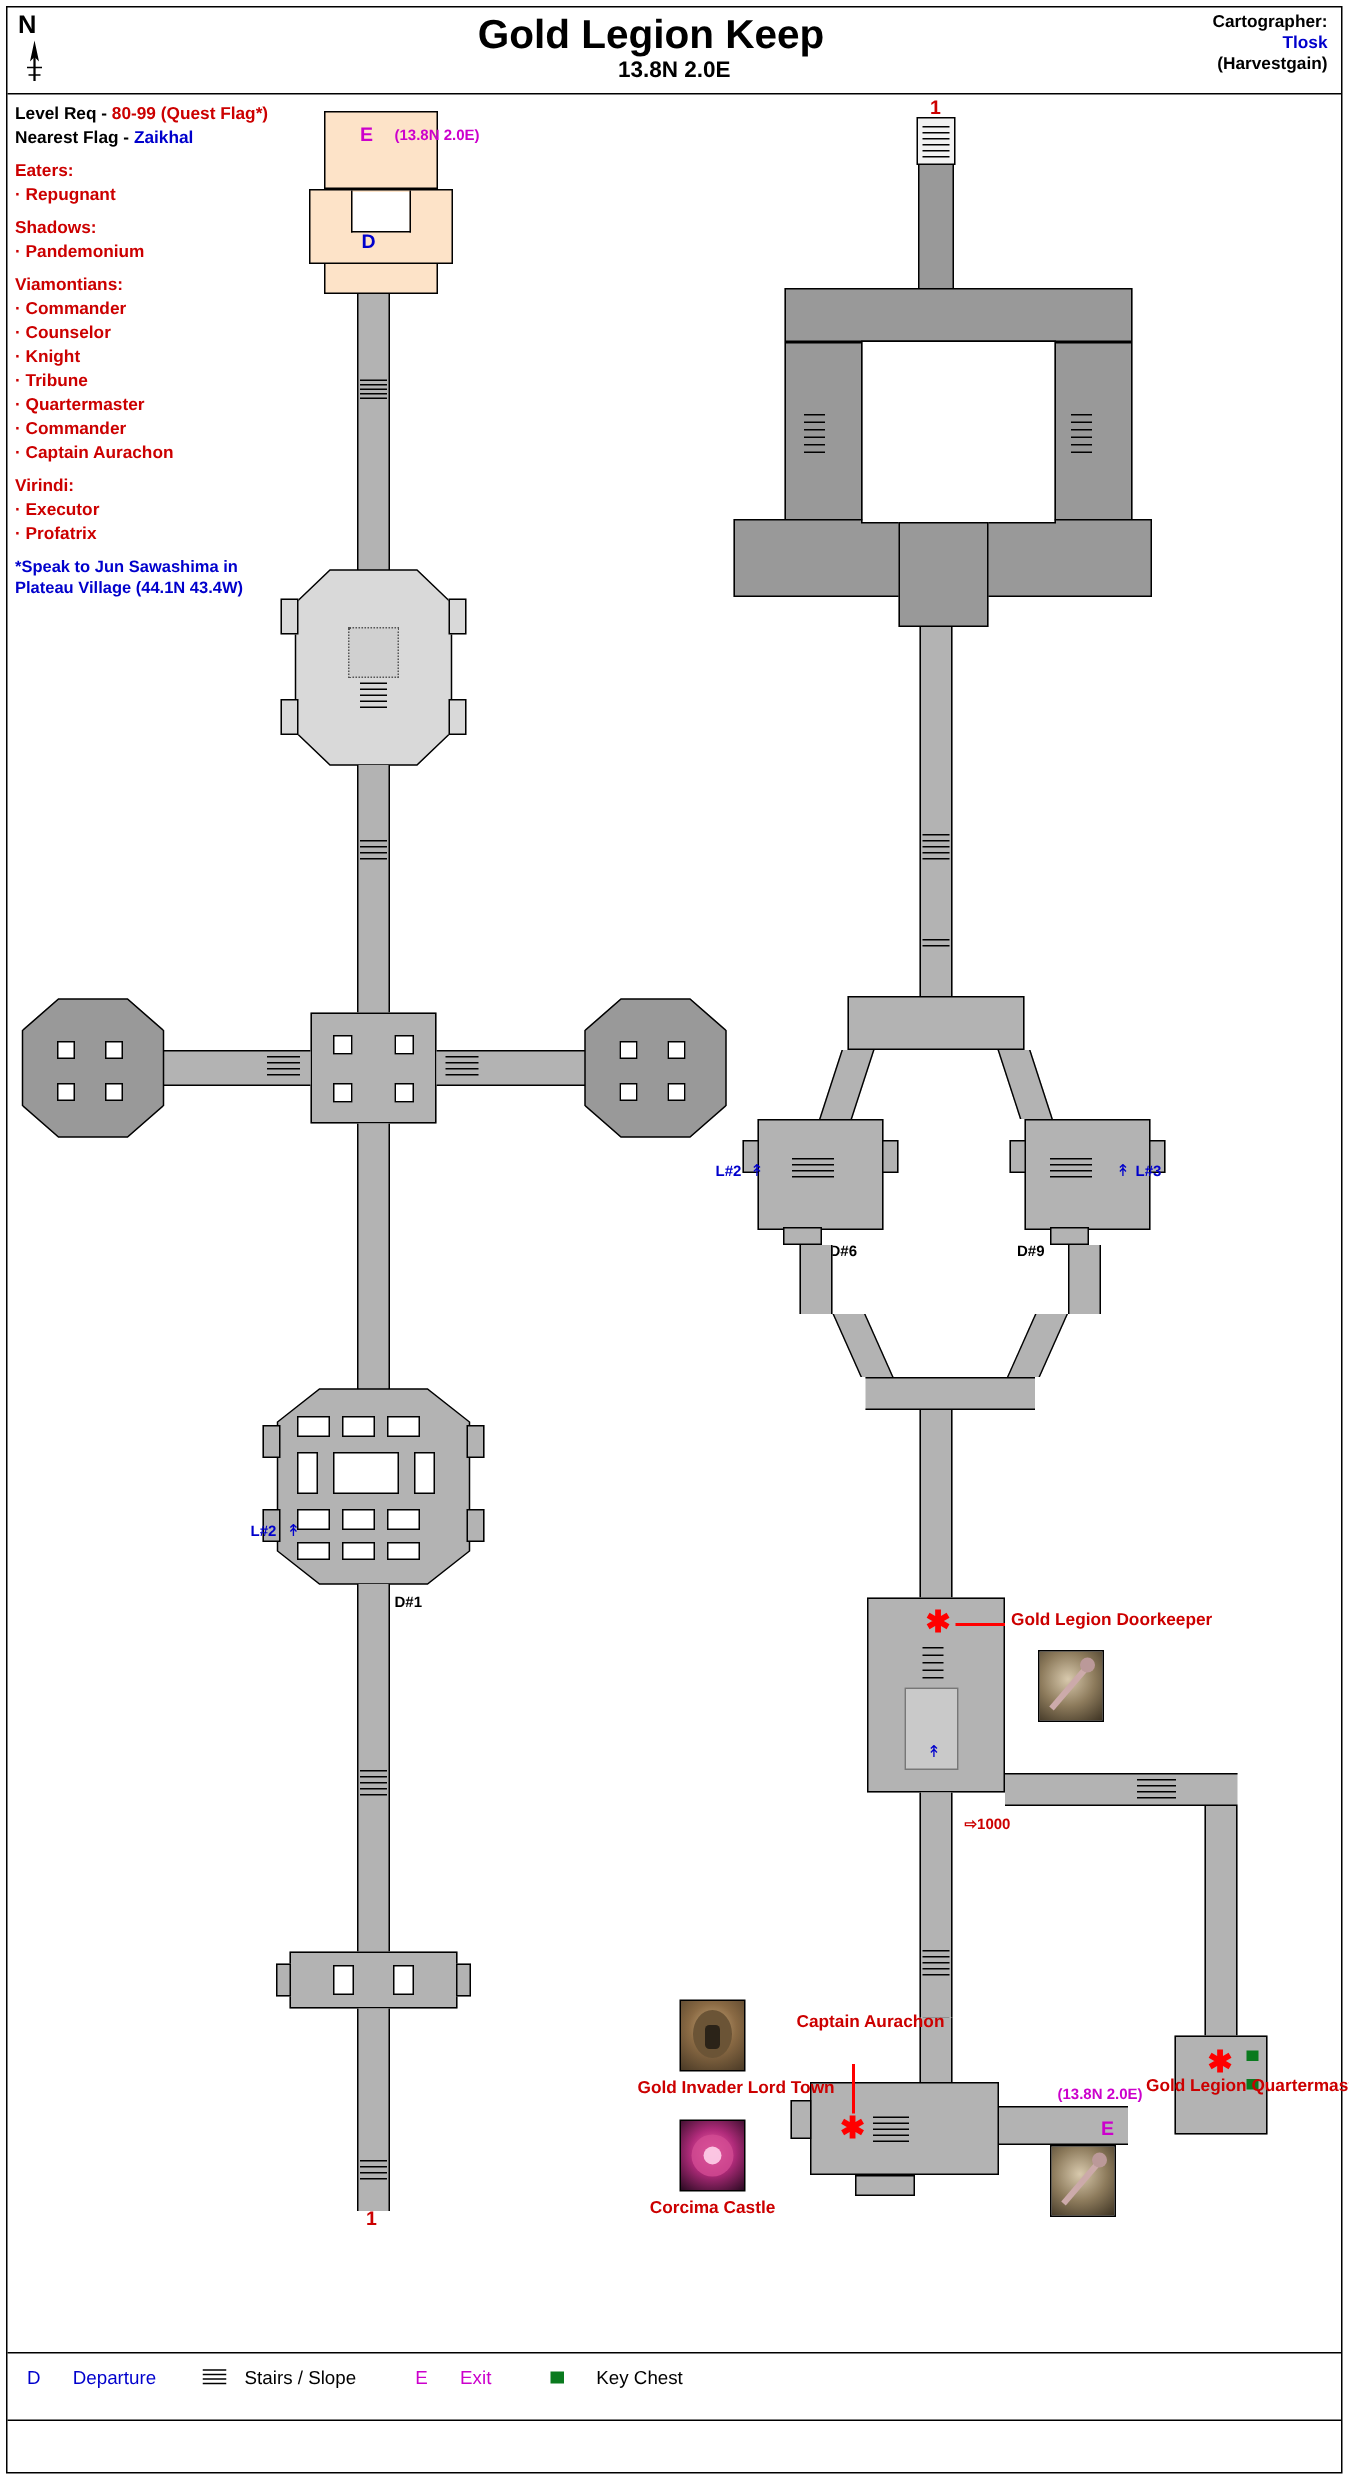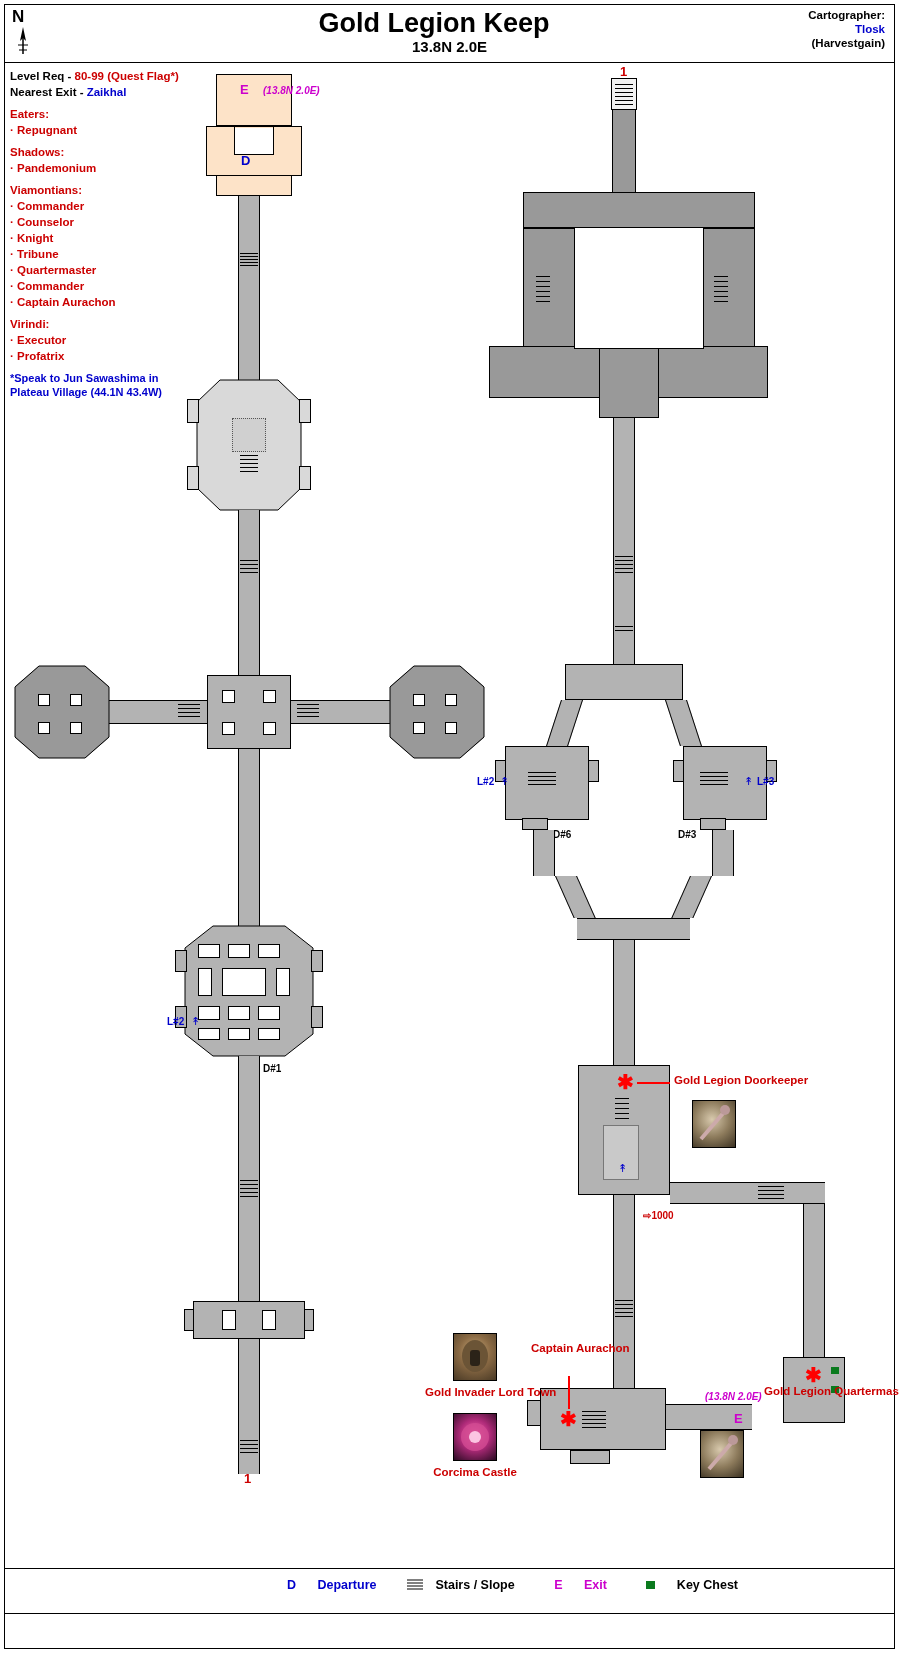--- a/index.html
+++ b/index.html
@@ -40,36 +40,36 @@
   .pil{position:absolute;background:#ffffff;border:1px solid #000;box-sizing:border-box;}
   .inner{position:absolute;background:#d0d0d0;border:1px dotted #555;box-sizing:border-box;}
 
   
   .stairs{position:absolute;}
   .stairs i{position:absolute;left:0;background:#000;height:1px;display:block;}
 
   .lbl{position:absolute;font-size:10px;font-weight:bold;color:#000;white-space:nowrap;}
   .lbl.blue{color:#0000cc;}
   .lbl.red{color:#cc0000;}
-  .lbl.mag{color:#cc00cc;font-style:italic;}
+  .lbl.mag{color:#cc00cc;}
   .star{position:absolute;color:#ff0000;font-size:20px;font-weight:bold;line-height:14px;}
   .dletter{position:absolute;color:#0000cc;font-size:13px;font-weight:bold;}
   .eletter{position:absolute;color:#cc00cc;font-size:13px;font-weight:bold;}
   .ul{position:absolute;color:#0000cc;font-size:11px;line-height:11px;}
   .leader{position:absolute;background:#ff0000;height:1.5px;}
   .leaderv{position:absolute;background:#ff0000;width:1.5px;}
 
   .portrait{position:absolute;border:1px solid #000;box-sizing:border-box;}
   .p1{background:radial-gradient(circle at 50% 38%, #c9a87a 0%, #8a6a44 45%, #4a3a26 100%);}
   .p2{background:radial-gradient(circle at 50% 45%, #ff6fb0 0%, #b02b7a 45%, #2a0a22 100%);}
   .p3{background:radial-gradient(circle at 45% 40%, #d8c9ad 0%, #8d7b5c 50%, #3c3222 100%);}
   .keychest{position:absolute;background:#0a7a1e;}
 
   
-  .legend{position:absolute;left:0;top:1578px;width:756px;text-align:right;font-size:12.5px;font-weight:bold;color:#000;}
+  .legend{position:absolute;left:0;top:1578px;width:756px;text-align:left;font-size:12.5px;font-weight:normal;color:#000;}
   .legend span{margin:0 9px;}
   .lg-d{color:#0000cc;}
   .lg-e{color:#cc00cc;}
   .copyright{position:absolute;left:0;top:1623px;width:899px;text-align:center;font-size:11px;color:#000;}
 </style>
 </head>
 <body>
 
 <div id="page">
   <div class="frame"></div>
@@ -91,21 +91,21 @@
     <div class="cart-name">Tlosk</div>
     <div>(Harvestgain)</div>
   </div>
   <div class="hdr-rule"></div>
 
   <div class="info">
     <div class="lvl">
       <span>Level Req - </span><span style="color:#cc0000">80-99 (Quest Flag*)</span>
     </div>
     <div class="town">
-      <span>Nearest Exit - </span><span style="color:#0000cc">Zaikhal</span>
+      <span>Nearest Flag - </span><span style="color:#0000cc">Zaikhal</span>
     </div>
 
     <div class="grp">Eaters:</div>
     <div class="itm">· <span>Repugnant</span></div>
 
     <div class="grp">Shadows:</div>
     <div class="itm">· <span>Pandemonium</span></div>
 
     <div class="grp">Viamontians:</div>
     <div class="itm">· <span>Commander</span></div>
@@ -335,21 +335,21 @@
   <div class="rm" style="left:766px;top:760px;width:11px;height:22px;"></div>
   <div class="rm" style="left:700px;top:818px;width:26px;height:12px;"></div>
   <div class="stairs" style="left:700px;top:772px;width:28px;height:16px;">
     <i style="top:0;width:28px;"></i>
       <i style="top:4px;width:28px;"></i>
       <i style="top:8px;width:28px;"></i>
       <i style="top:12px;width:28px;"></i>
   </div>
   <div class="ul" style="left:744px;top:776px;">↟</div>
   <div class="lbl blue" style="left:757px;top:776px;">L#3</div>
-  <div class="lbl" style="left:678px;top:829px;">D#3</div>
+  <div class="lbl" style="left:678px;top:829px;">D#9</div>
 
   <div class="cor" style="left:533px;top:830px;width:22px;height:46px;"></div>
   <div class="cor" style="left:712px;top:830px;width:22px;height:46px;"></div>
   <div class="cor" style="left:555px;top:876px;width:22px;height:42px;transform:skewX(24deg);transform-origin:top left;"></div>
   <div class="cor" style="left:690px;top:876px;width:22px;height:42px;transform:skewX(-24deg);transform-origin:top left;"></div>
   <div class="corh" style="left:577px;top:918px;width:113px;height:22px;"></div>
 
   <div class="cor" style="left:613px;top:940px;width:22px;height:125px;"></div>
 
   <div class="rm" style="left:578px;top:1065px;width:92px;height:130px;"></div>

